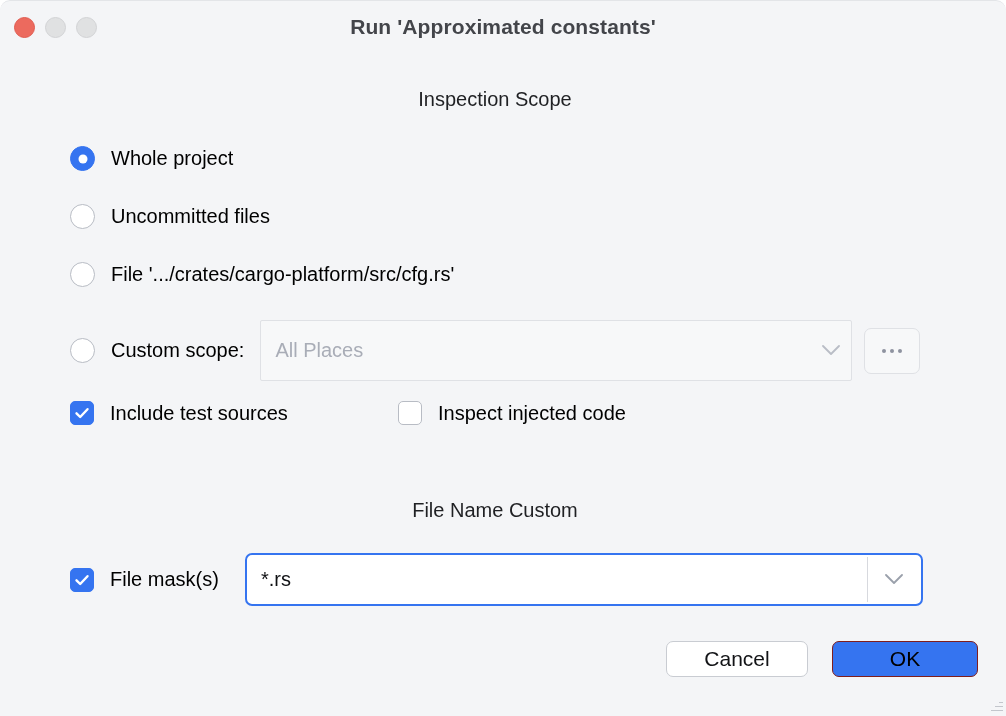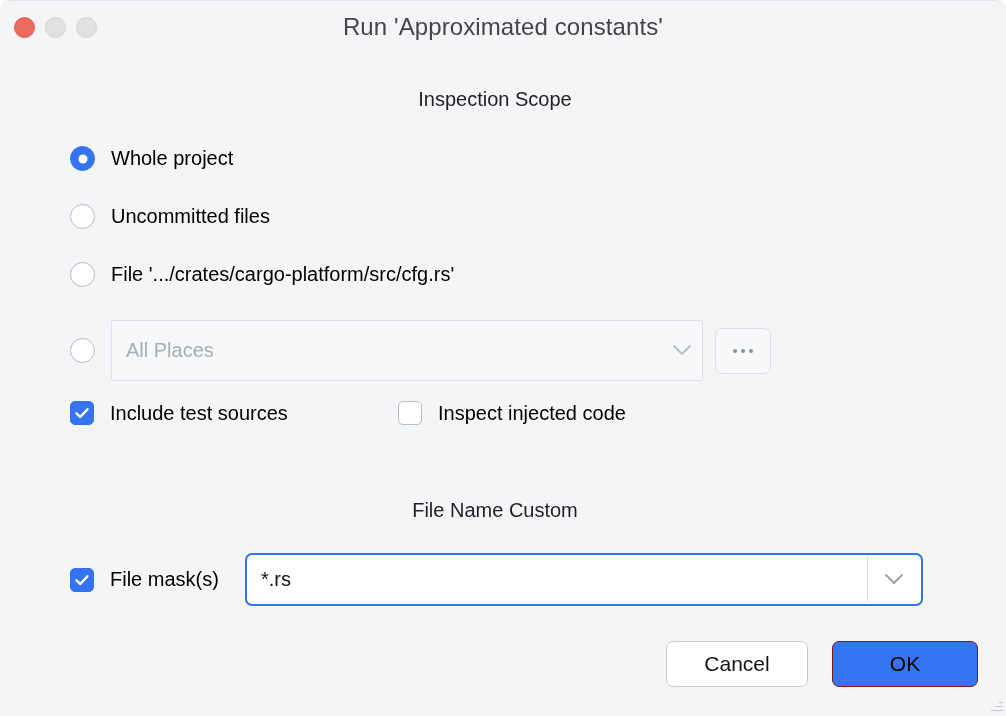--- a/index.html
+++ b/index.html
@@ -53,22 +53,22 @@
   .tl-max    { background: #E0E1E2; border: 1px solid #d2d3d5; }
 
   .dialog-title {
     position: absolute;
     top: 0;
     left: 0;
     width: 1006px;
     height: 52px;
     line-height: 52px;
     text-align: center;
-    font-size: 24px;
-    font-weight: normal;
+    font-size: 21px;
+    font-weight: bold;
     color: #43454a;
     letter-spacing: 0.1px;
   }
 
   
   .section-head {
     position: absolute;
     display: flex;
     align-items: center;
     width: 958px;
@@ -236,21 +236,21 @@
     left: 0;
     top: 641px;
     width: 1006px;
     display: flex;
     justify-content: flex-end;
     padding-right: 28px;
     box-sizing: border-box;
     gap: 24px;
   }
   .btn {
-    height: 46px;
+    height: 36px;
     border-radius: 7px;
     box-sizing: border-box;
     font-size: 21px;
     display: flex;
     align-items: center;
     justify-content: center;
     cursor: default;
   }
   .btn-cancel {
     width: 142px;
@@ -309,20 +309,21 @@
     <div class="row-label">Whole project</div>
   </div>
 
   <div class="row" style="top:262px; left:70px;">
     <div class="radio"></div>
     <div class="row-label">File '.../crates/cargo-platform/src/cfg.rs'</div>
   </div>
 
   <div class="row" style="top:320px; left:70px;">
     <div class="radio"></div>
+    <div class="row-label">Custom scope:</div>
 
     <div class="combo-disabled">
       <div class="value">All Places</div>
       <div class="chev">
         <svg width="18" height="11" viewBox="0 0 18 11">
           <path d="M1 1 L9 9 L17 1" fill="none" stroke="#b9bdc6" stroke-width="1.8" stroke-linecap="round" stroke-linejoin="round"></path>
         </svg>
       </div>
     </div>
 

